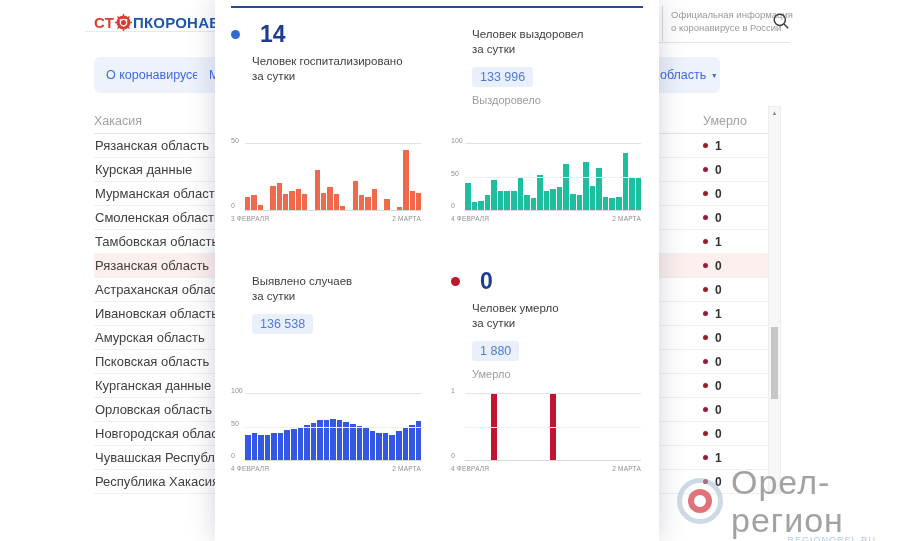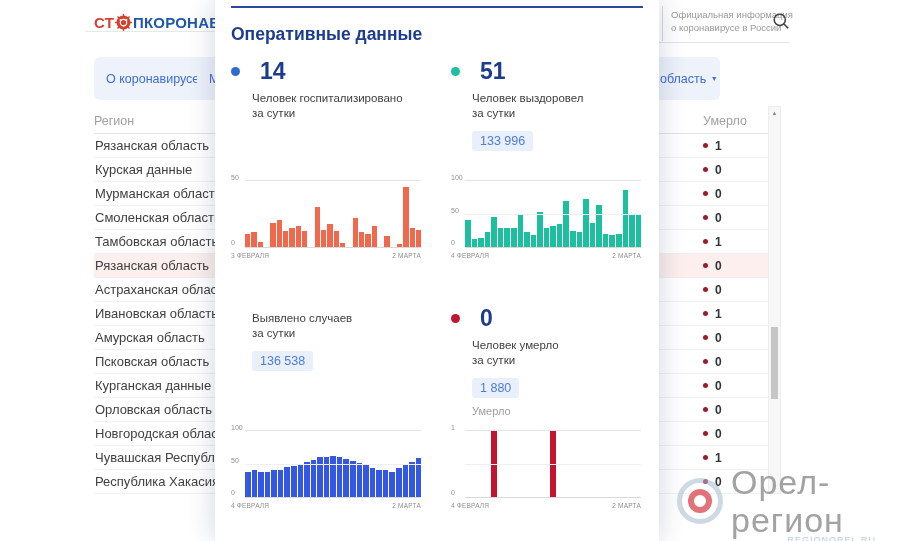--- a/index.html
+++ b/index.html
@@ -15,21 +15,21 @@
   .logo .blue { color:#1f57ad; }
   .logo svg { margin:0 1px; flex:none; }
   .hdr-line-left { position:absolute; left:85px; top:31px; width:130px; height:1px; background:#e8e8e8; }
   .hdr-vline { position:absolute; left:662px; top:6px; width:1px; height:35px; background:#d8d8d8; }
   .official { position:absolute; left:671px; top:8px; font-size:9.5px; line-height:13px; color:#9a9a9a; }
   .search-btn { position:absolute; left:770px; top:10px; width:22px; height:22px;
     display:flex; align-items:center; justify-content:center; cursor:pointer; }
   .hdr-line-right { position:absolute; left:653px; top:42px; width:137px; height:1px; background:#e5e5e5; }
 
   
-  .pill { position:absolute; top:57px; height:43px; background:#edf2fb; border-radius:6px;
+  .pill { position:absolute; top:57px; height:36px; background:#edf2fb; border-radius:6px;
     color:#3e6cd9; font-size:12.5px; display:flex; align-items:center;
     padding:0 12px; cursor:pointer; white-space:nowrap; overflow:hidden; }
   .pill::after { content:"▾"; font-size:8px; margin-left:6px; color:#3e6cd9; }
   .pill.p1 { left:94px; }
   .pill.p2 { left:197px; width:52px; }
   .pill.p3 { left:648px; width:72px; }
 
   
   .rtable { position:absolute; left:94px; top:108px; width:676px; }
   .thead { display:flex; justify-content:space-between; height:26px; align-items:center;
@@ -130,21 +130,21 @@
   </div>
   <div class="pill p2">
     <span>М</span>
   </div>
   <div class="pill p3">
     <span>область</span>
   </div>
 
   <div class="rtable">
     <div class="thead">
-      <span>Регион</span>
+      <span>Хакасия</span>
       <span class="hc2">Умерло</span>
     </div>
     <div>
         <div class="trow">
           <span class="rname">Рязанская область</span>
           <span class="rdeaths"><i class="rdot"></i>1</span>
         </div>
         <div class="trow">
           <span class="rname">Курская данные</span>
           <span class="rdeaths"><i class="rdot"></i>0</span>
@@ -205,36 +205,32 @@
   </div>
 
   <div class="scrollbar">
     <div class="sb-btn up"></div>
     <div class="sb-thumb"></div>
     <div class="sb-btn down"></div>
   </div>
 
   <div class="modal">
     <div class="mrule"></div>
-    <div class="mtitle">Оперативные данные</div>
     <div class="mgrid">
       <div class="stat">
           <div class="stat-top">
             <span class="sdot" style="background:#2e6ad1"></span>
             <span class="snum">14</span>
           </div>
           <div class="slabel">Человек госпитализировано<br>за сутки</div>
         </div>
       <div class="stat">
-          <div class="stat-top">
-            <span class="sdot" style="background:#1cbf9e"></span>
-            <span class="snum">51</span>
-          </div>
           <div class="slabel">Человек выздоровел<br>за сутки</div>
           <div class="sbadge">133 996</div>
+          <div class="ssub">Выздоровело</div>
         </div>
       <div class="chart">
           <div class="cbody">
             <div class="ylab">
               <span>50</span>
               <span>0</span>
             </div>
             <div class="plot">
               <i class="gl top"></i>
               <div class="bar" style="height:20%;background:#f0694d"></div>

